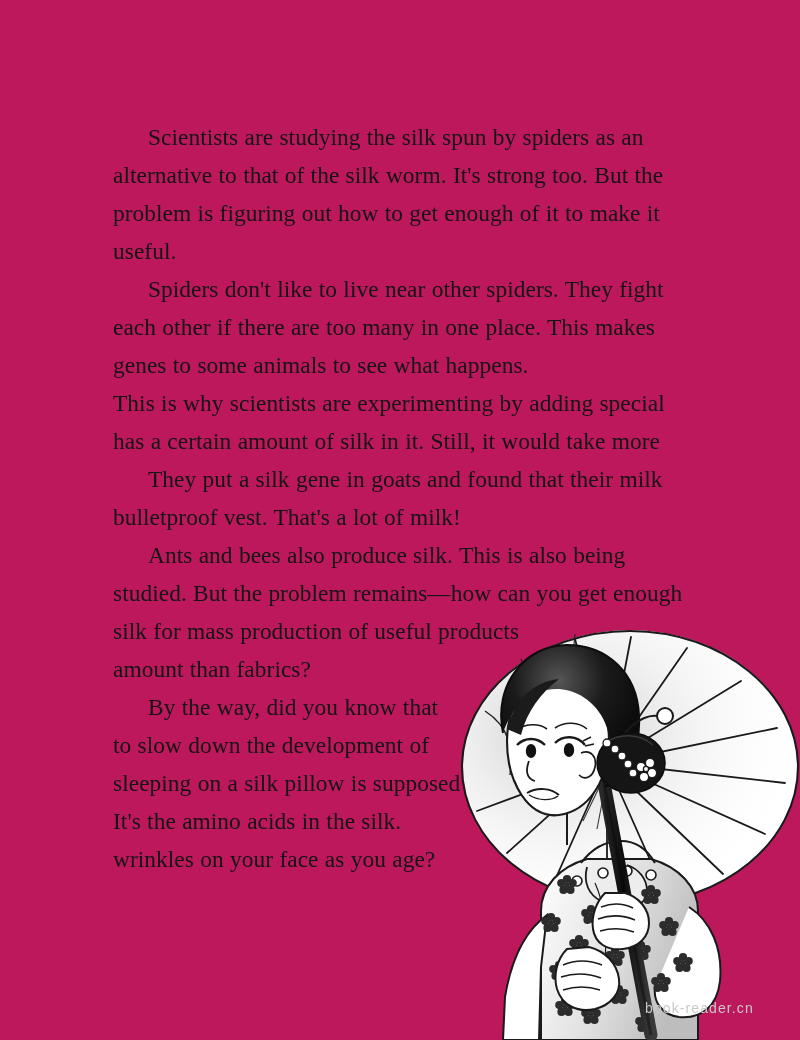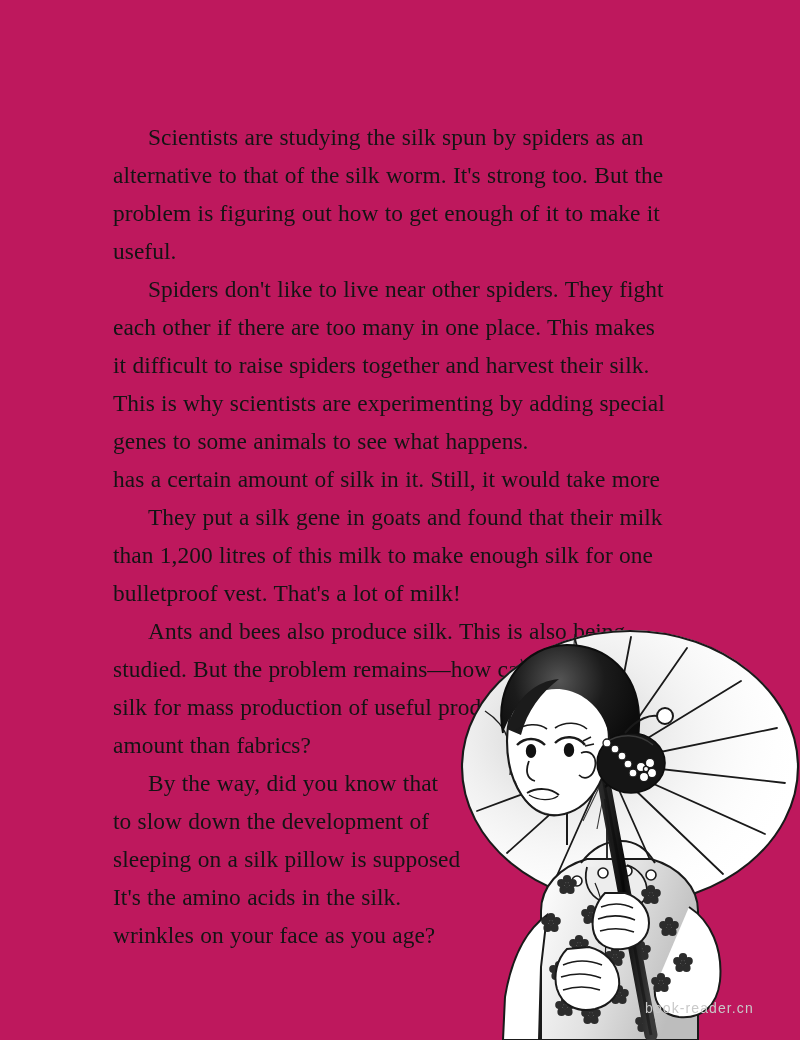--- a/index.html
+++ b/index.html
@@ -81,29 +81,27 @@
     <p class="para">
       <span class="line first">Scientists are studying the silk spun by spiders as an</span>
       <span class="line">alternative to that of the silk worm. It's strong too. But the</span>
       <span class="line">problem is figuring out how to get enough of it to make it</span>
       <span class="line">useful.</span>
     </p>
 
     <p class="para">
       <span class="line first">Spiders don't like to live near other spiders. They fight</span>
       <span class="line">each other if there are too many in one place. This makes</span>
-      <span class="line">it difficult to raise spiders together and harvest their silk.</span>
+      <span class="line">genes to some animals to see what happens.</span>
       <span class="line">This is why scientists are experimenting by adding special</span>
-      <span class="line">genes to some animals to see what happens.</span>
     </p>
 
     <p class="para">
       <span class="line">has a certain amount of silk in it. Still, it would take more</span>
       <span class="line first">They put a silk gene in goats and found that their milk</span>
-      <span class="line">than 1,200 litres of this milk to make enough silk for one</span>
       <span class="line">bulletproof vest. That's a lot of milk!</span>
     </p>
 
     <p class="para para-narrow">
       <span class="line first">Ants and bees also produce silk. This is also being</span>
       <span class="line">studied. But the problem remains—how can you get enough</span>
       <span class="line">silk for mass production of useful products</span>
       <span class="line">amount than fabrics?</span>
     </p>
 

